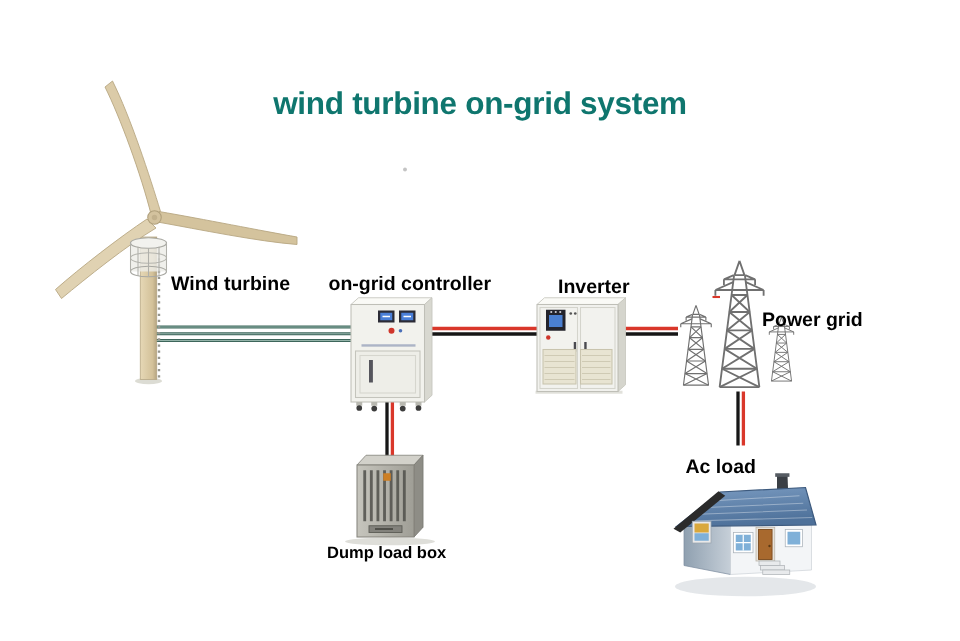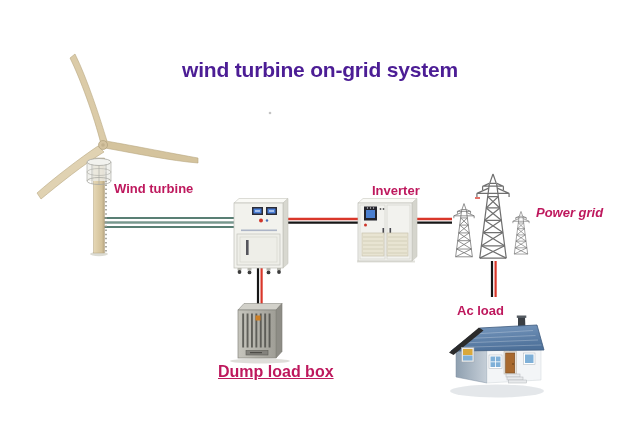--- a/index.html
+++ b/index.html
@@ -3,27 +3,27 @@
 <meta charset="utf-8">
 <style>
   html,body{margin:0;padding:0;background:#ffffff;}
   .canvas{
     position:relative;width:640px;height:427px;background:#ffffff;overflow:hidden;
     font-family:"Liberation Sans",sans-serif;
   }
   .canvas svg{position:absolute;left:0;top:0;}
   .title{
     position:absolute;left:0;top:58px;width:640px;margin:0;text-align:center;
-    font:bold 21px "Liberation Sans",sans-serif;letter-spacing:-0.2px;color:#4c1d95;
+    font:bold 21px "Liberation Sans",sans-serif;letter-spacing:-0.2px;color:#0f766e;
   }
   .lbl{
-    position:absolute;font:bold 13px "Liberation Sans",sans-serif;color:#be185d;
+    position:absolute;font:bold 13px "Liberation Sans",sans-serif;color:#000000;
     white-space:nowrap;
   }
-  .lbl.big{font-size:16px;text-decoration:underline;}
+  .lbl.big{font-size:11px;}
 </style>
 </head>
 <body>
 
 <div class="canvas">
 
 <svg width="640" height="427" viewBox="0 0 640 427">
   <defs>
     <linearGradient id="gradTower" x1="0" y1="0" x2="1" y2="0">
       <stop offset="0" stop-color="#e6d8b6"></stop>
@@ -212,18 +212,19 @@
       <rect x="508.5" y="380" width="18" height="3"></rect>
     </g>
   </g>
 
   <circle cx="270" cy="113" r="1.3" fill="#c4c4c4"></circle>
 </svg>
 
 <h1 class="title">wind turbine on-grid system</h1>
 
 <div class="lbl" style="left:114px;top:181px;">Wind turbine</div>
+<div class="lbl" style="left:219px;top:181px;">on-grid controller</div>
 <div class="lbl" style="left:356px;top:183px;margin-left:16px;">Inverter</div>
-<div class="lbl" style="left:536px;top:205px;font-style:italic;">Power grid</div>
+<div class="lbl" style="left:508px;top:205px;">Power grid</div>
 <div class="lbl" style="left:443px;top:303px;margin-left:14px;">Ac load</div>
 <div class="lbl big" style="left:218px;top:363px;">Dump load box</div>
 
 </div>
 
 </body></html>

